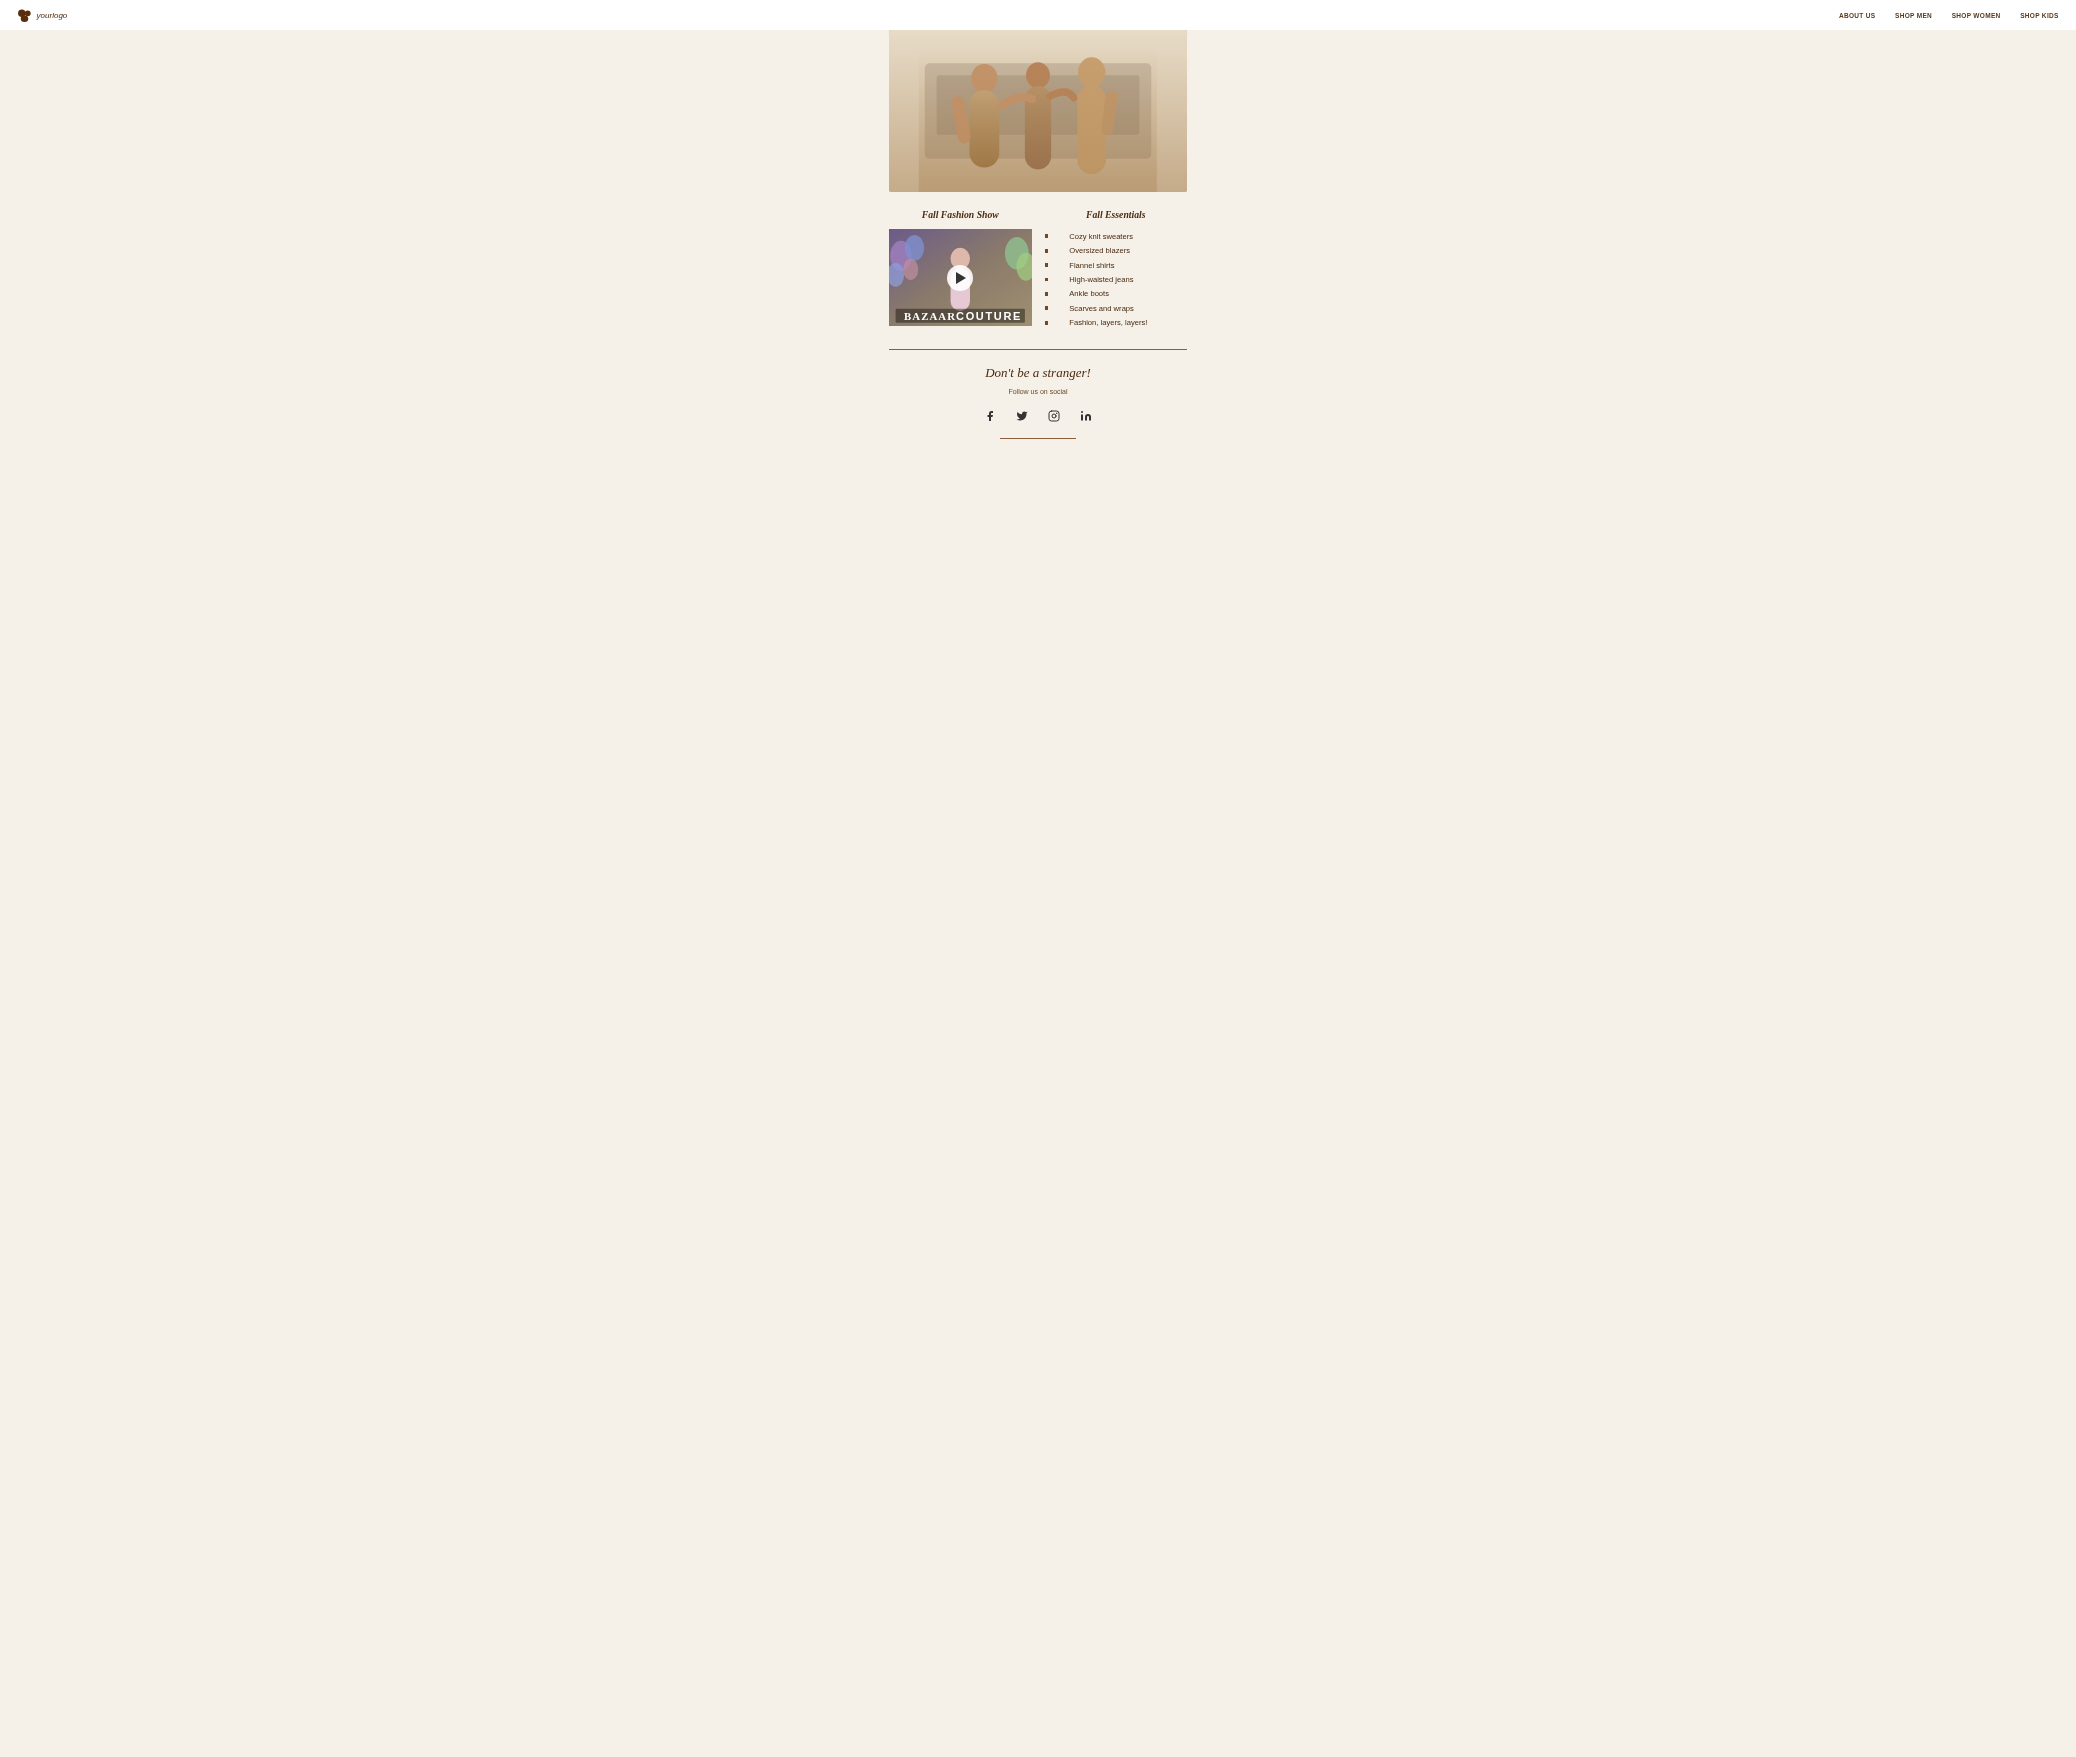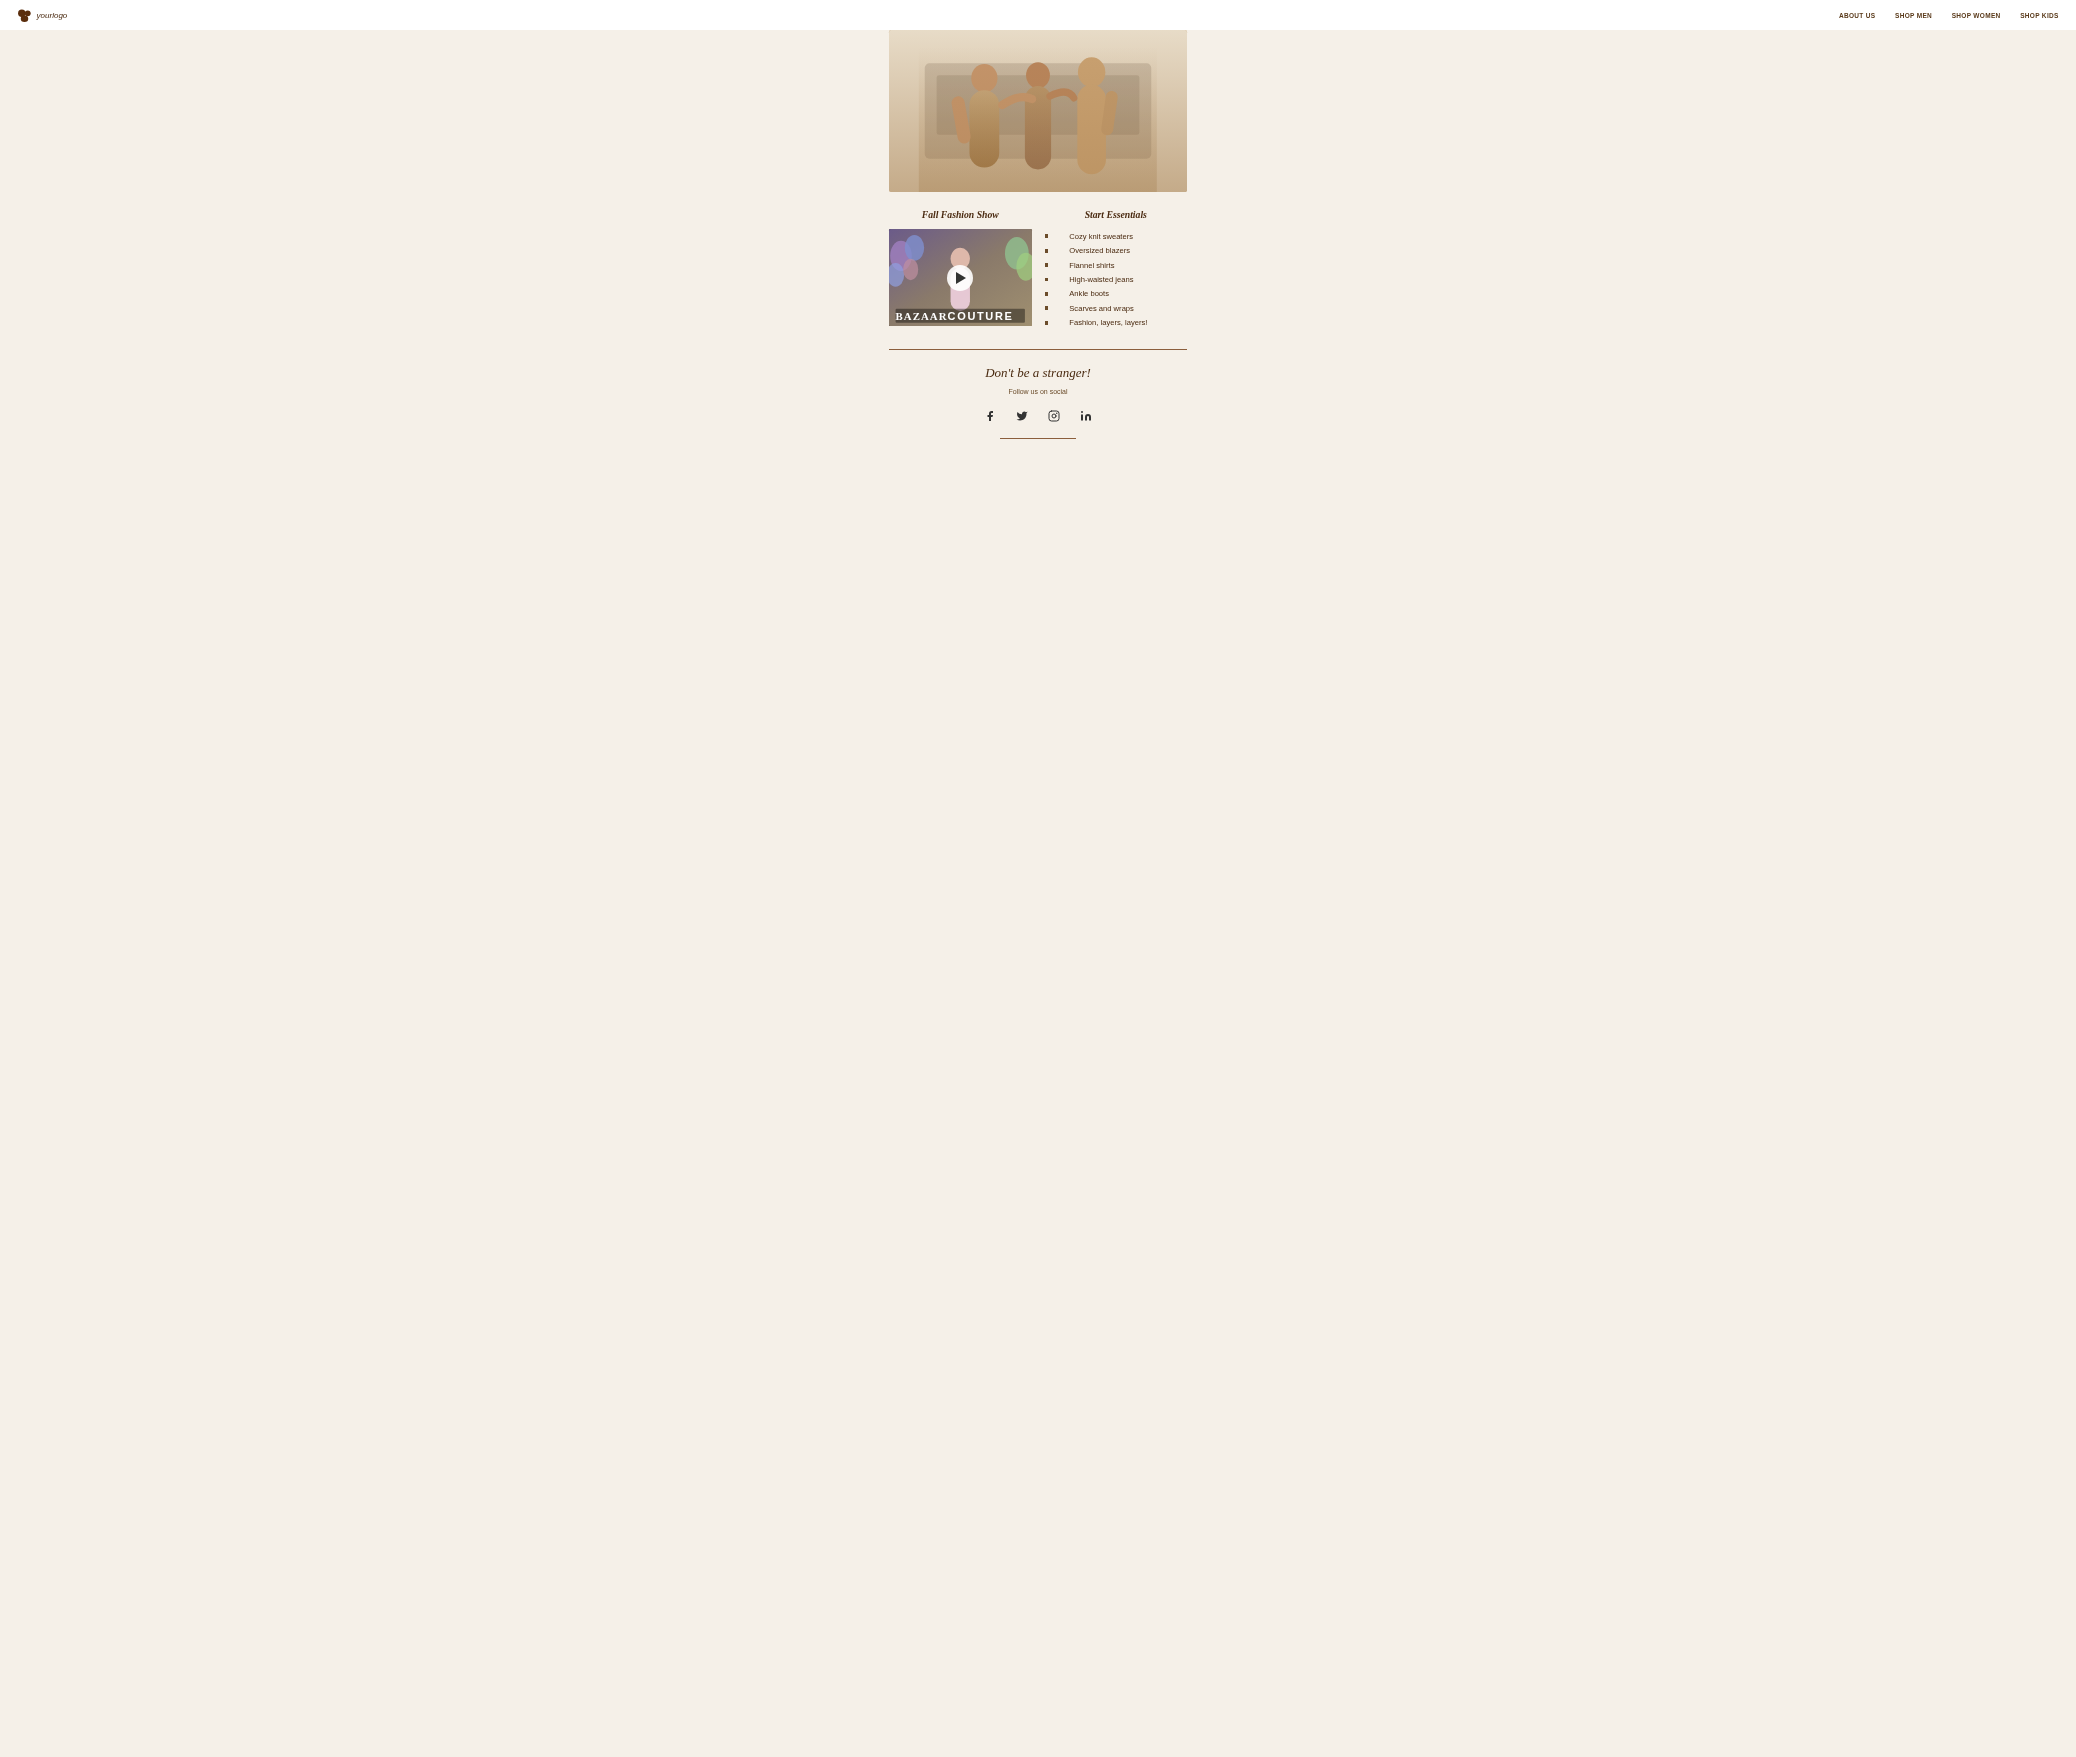--- a/index.html
+++ b/index.html
@@ -173,21 +173,21 @@
       border-bottom: 6.5px solid transparent;
       border-left: 10.8px solid #333;
       margin-left: 2.2px;
     }
     .video-label {
       position: absolute;
       bottom: 4.3px;
       left: 6.5px;
       right: 1px;
       display: flex;
-      justify-content: flex-start;
+      justify-content: center;
       z-index: 2;
     }
     .video-label-left {
       font-size: 10.8px;
       color: #fff;
       font-family: 'Georgia', serif;
       font-weight: bold;
       letter-spacing: 0.1em;
     }
     .video-label-right {
@@ -369,21 +369,21 @@
           <div class="play-triangle"></div>
         </div>
         <div class="video-label">
           <span class="video-label-left">BAZAAR</span>
           <span class="video-label-right">COUTURE</span>
         </div>
       </div>
     </div>
 
     <div class="col-right">
-      <h2 class="section-heading">Start Essentials</h2>
+      <h2 class="section-heading">Fall Essentials</h2>
       <ul class="essentials-list">
         <li>
           <div class="bullet-square"></div>
           <span>Cozy knit sweaters</span>
         </li>
         <li>
           <div class="bullet-square"></div>
           <span>Oversized blazers</span>
         </li>
         <li>

